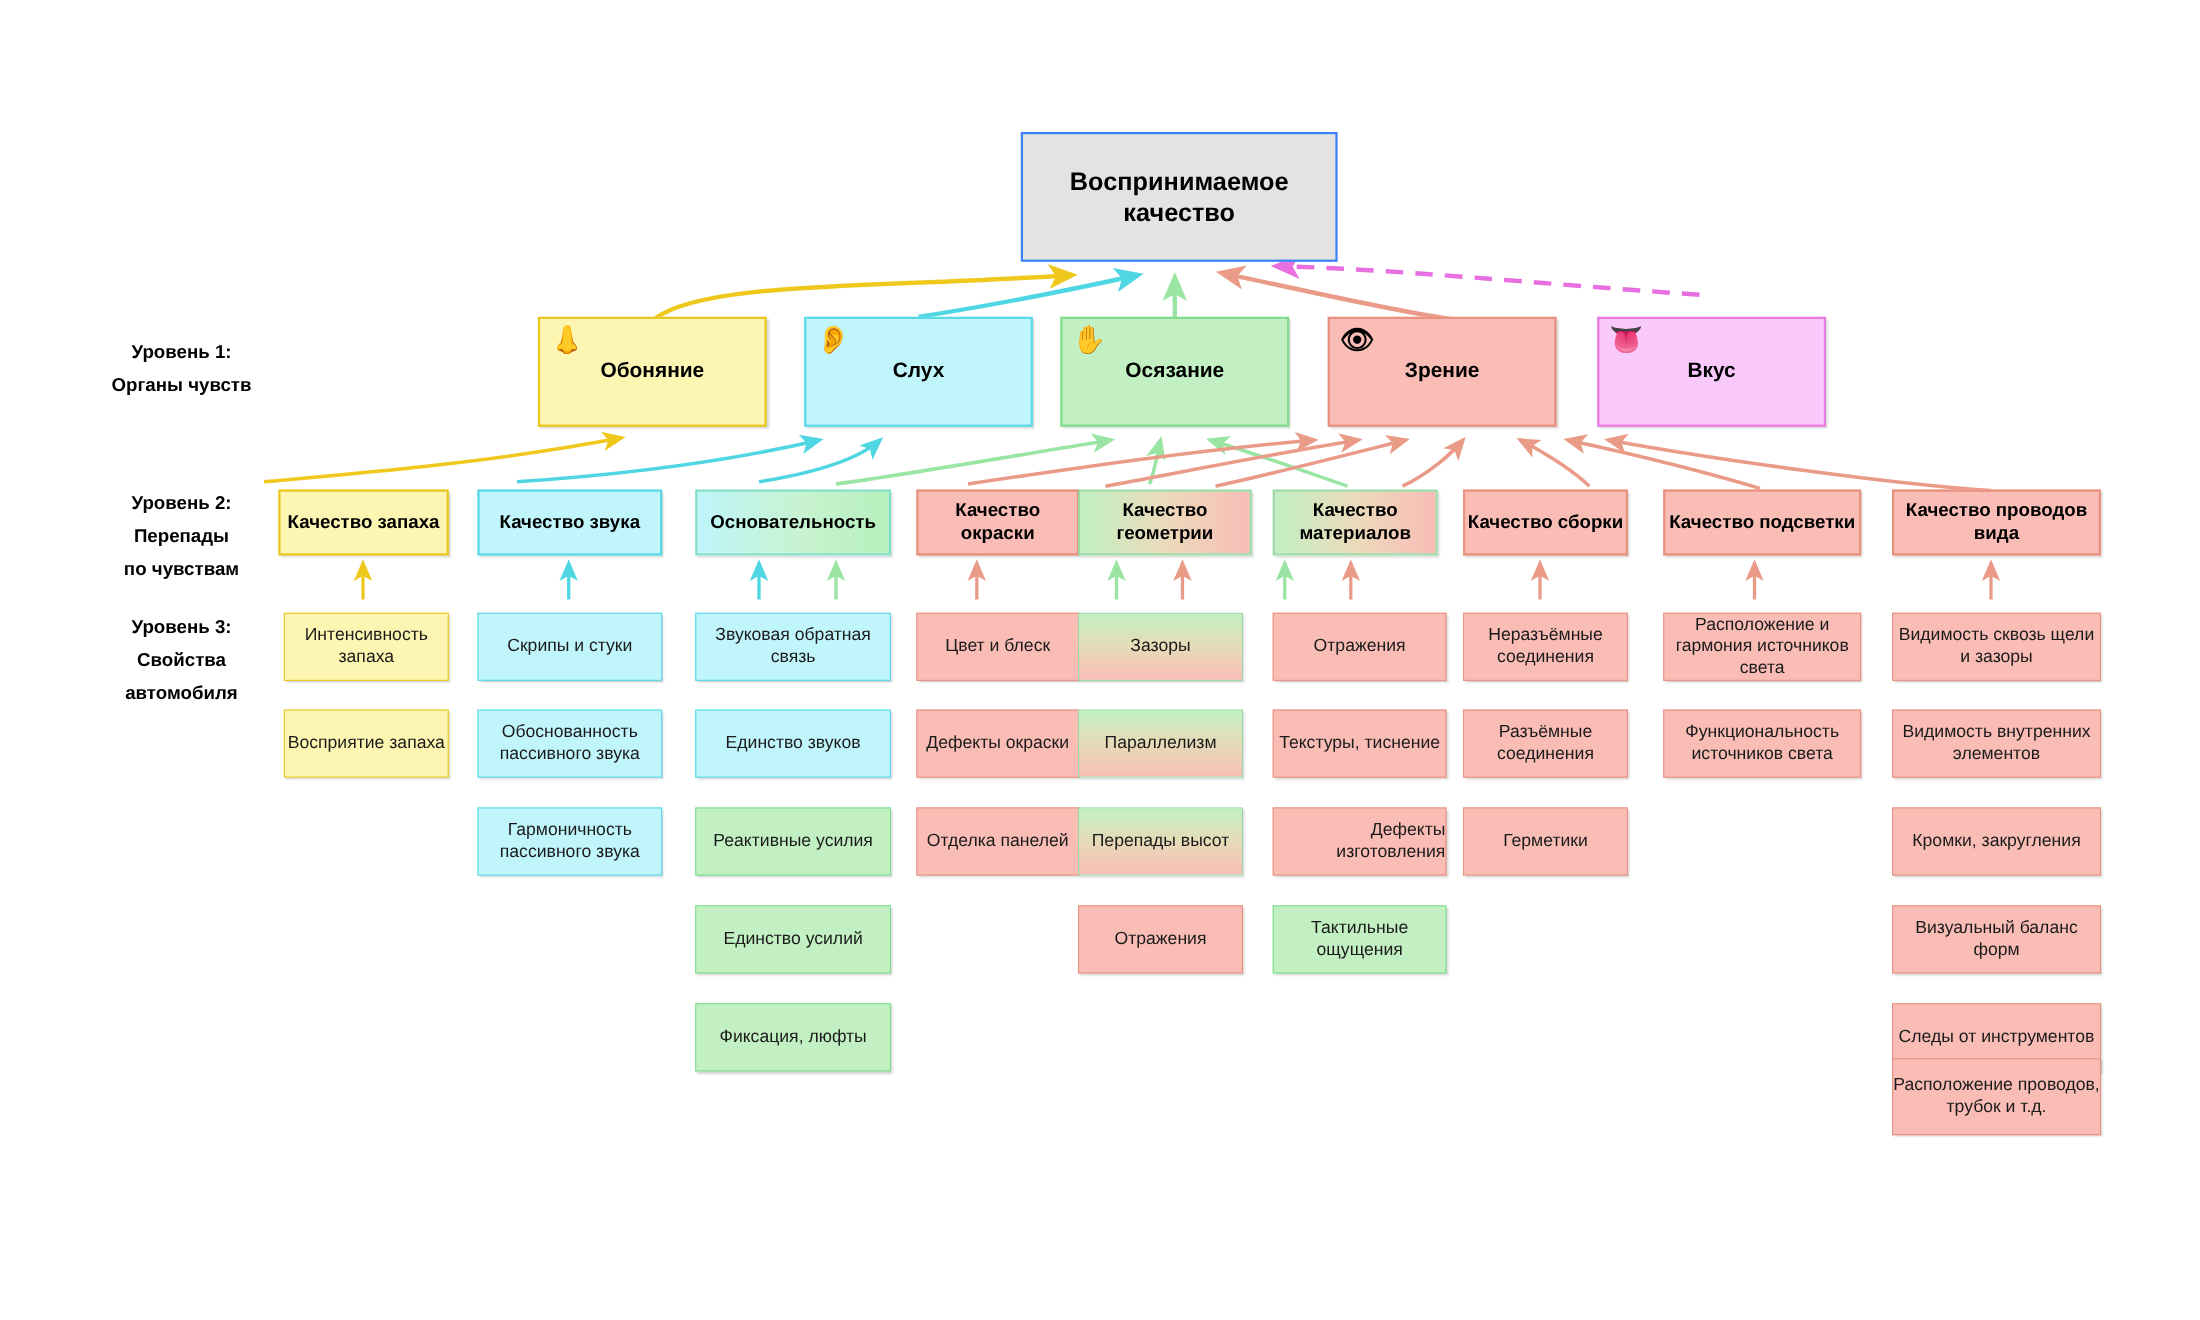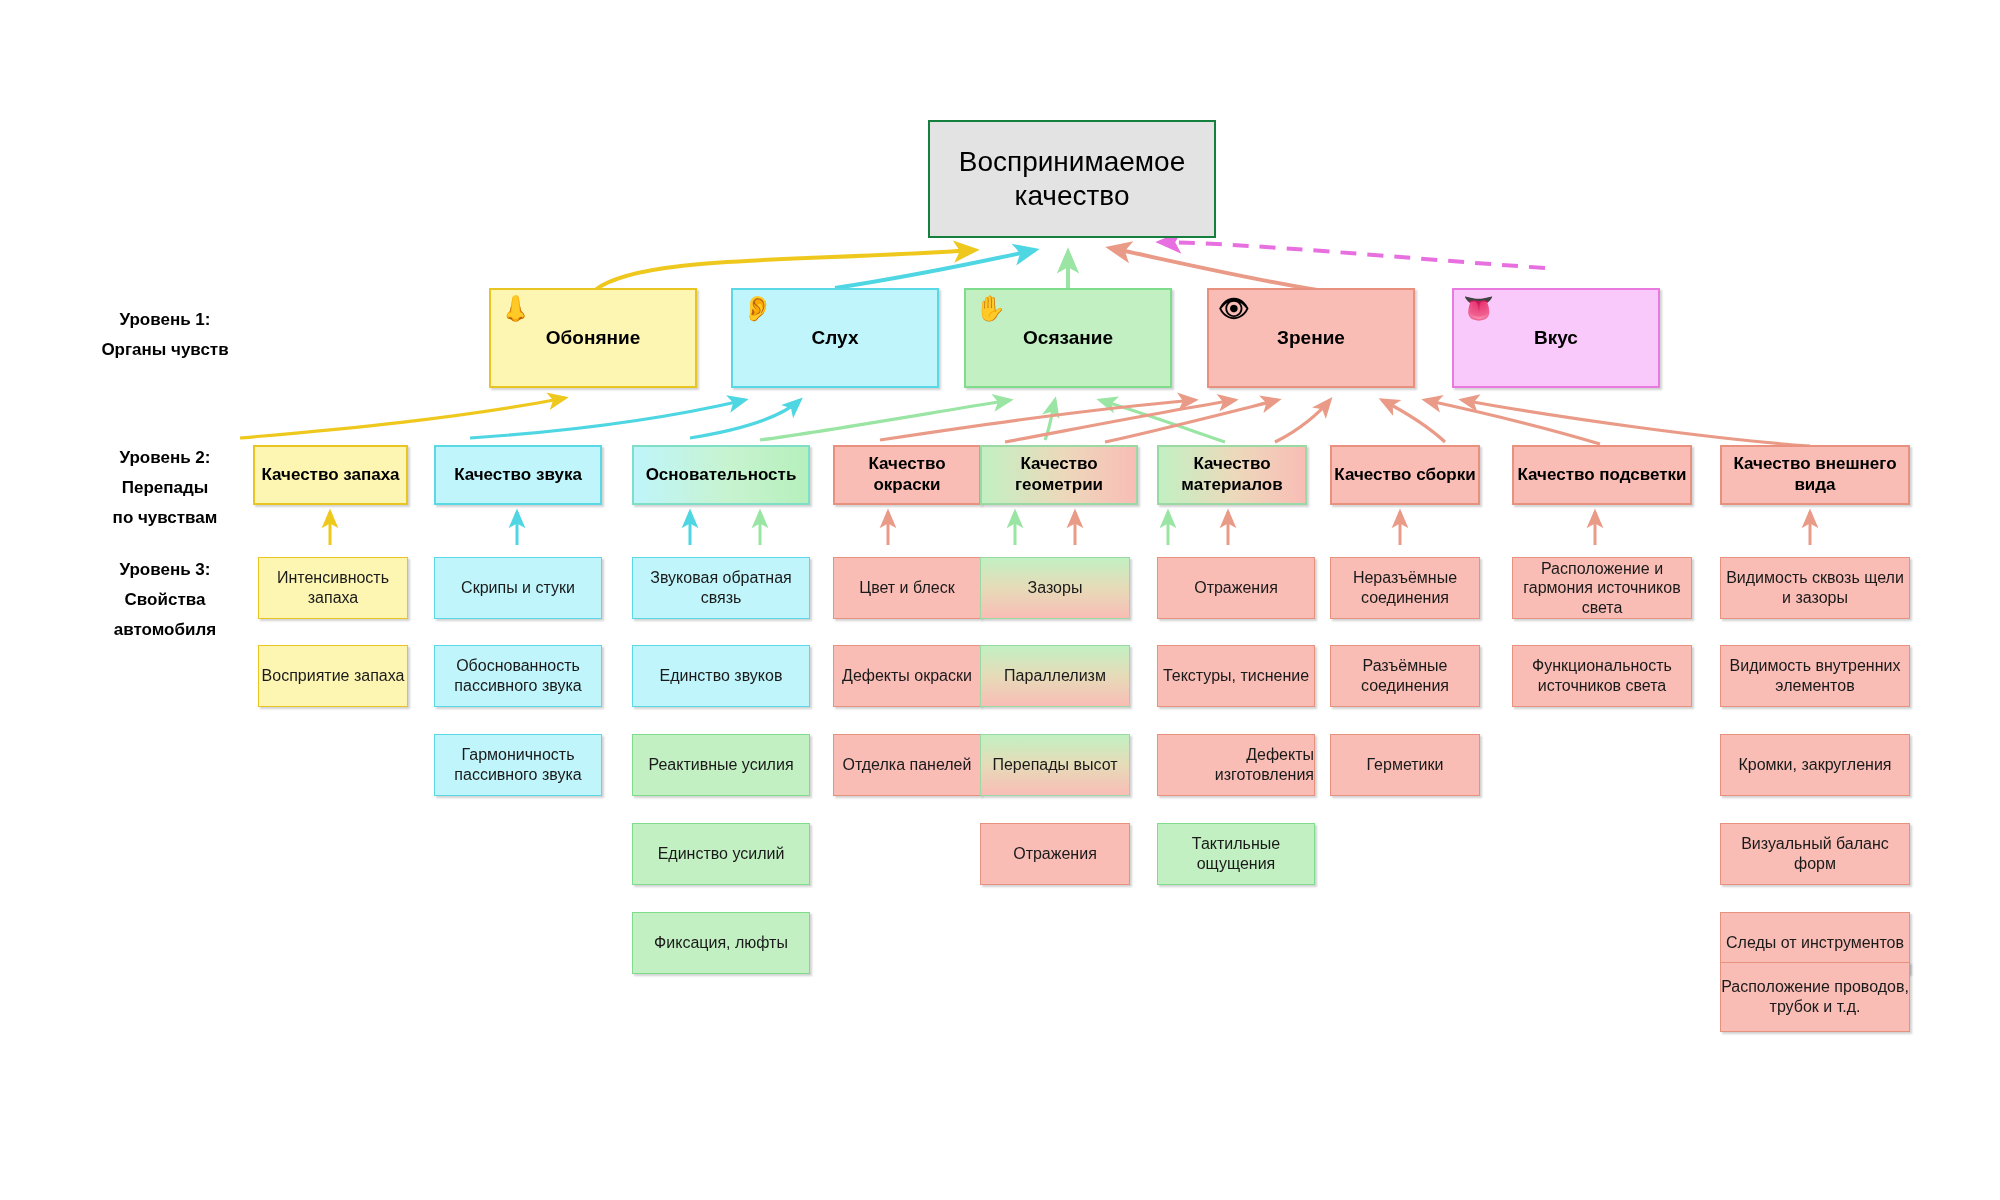--- a/index.html
+++ b/index.html
@@ -6,21 +6,21 @@
   body{width:2000px;height:1200px;position:relative;overflow:hidden;
        font-family:"Liberation Sans","DejaVu Sans",sans-serif;}
   #canvas{position:absolute;left:0;top:0;width:2000px;height:1200px;}
   svg.arrows{position:absolute;left:0;top:0;width:2000px;height:1200px;pointer-events:none;}
 
   .node{position:absolute;box-sizing:border-box;display:flex;align-items:center;
         justify-content:center;text-align:center;}
   .node span{display:block;line-height:1.22;}
 
   
-  .root{background:#e3e3e3;border:2px solid #15803d;font-weight:normal;font-size:28px;color:#000;}
+  .root{background:#e3e3e3;border:2px solid #3b82f6;font-weight:bold;font-size:23px;color:#000;}
 
   
   .l1{font-weight:bold;font-size:19px;color:#000;border-width:2px;border-style:solid;}
   .l1 .emoji{position:absolute;left:9px;top:6px;font-size:25px;line-height:1;
              font-family:"DejaVu Sans",sans-serif;}
 
   
   .l2{font-weight:bold;font-size:17px;color:#000;border-width:2px;border-style:solid;}
 
   
@@ -177,21 +177,21 @@
 
   <div class="node l2 c-pink shadow" style="left:1330px;top:445px;width:150px;height:60px;">
     <span>Качество сборки</span>
     </div>
 
   <div class="node l2 c-pink shadow" style="left:1512px;top:445px;width:180px;height:60px;">
     <span>Качество подсветки</span>
     </div>
 
   <div class="node l2 c-pink shadow" style="left:1720px;top:445px;width:190px;height:60px;">
-    <span>Качество внешнего вида</span>
+    <span>Качество проводов вида</span>
     </div>
 
   <div class="node l3 c-yellow shadow" style="left:258px;top:557px;width:150px;height:62px;">
     <span>Интенсивность запаха</span>
     </div>
   <div class="node l3 c-yellow shadow" style="left:258px;top:645px;width:150px;height:62px;">
     <span>Восприятие запаха</span>
     </div>
 
   <div class="node l3 c-cyan shadow" style="left:434px;top:557px;width:168px;height:62px;">

